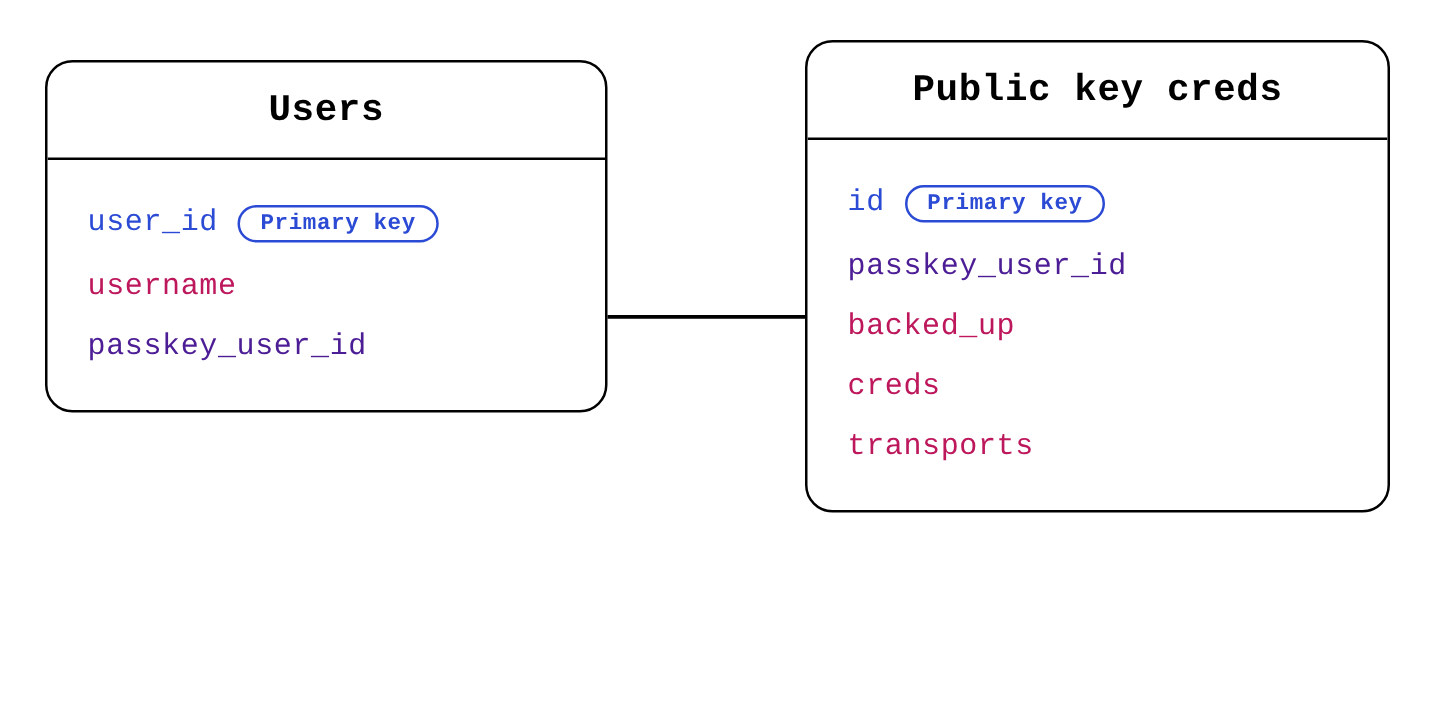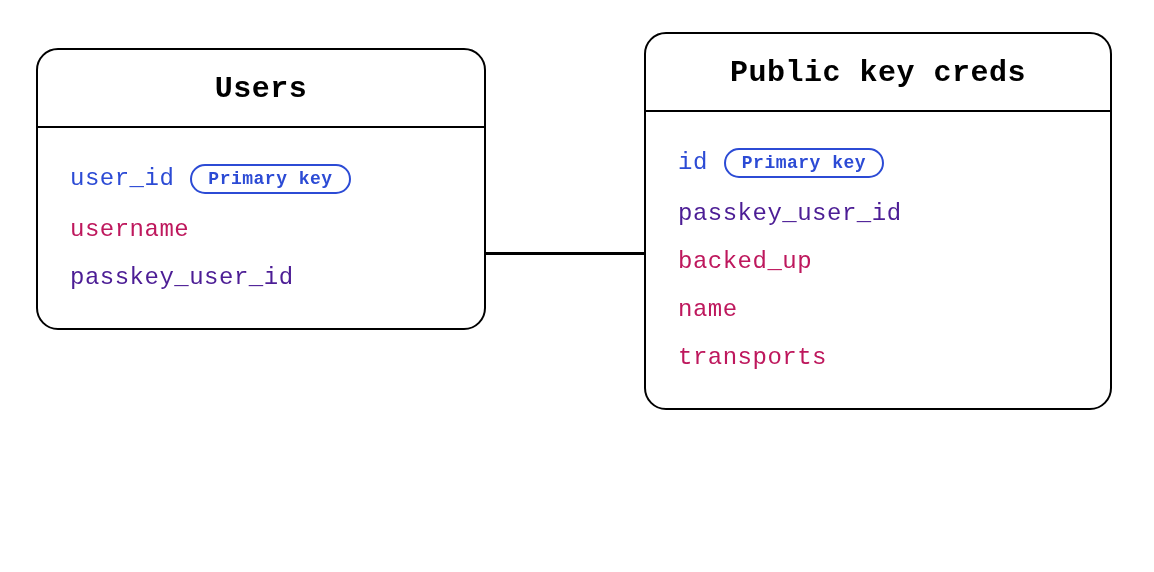--- a/index.html
+++ b/index.html
@@ -93,21 +93,21 @@
         <span class="field-name col-primary">id</span>
         <span class="badge">Primary key</span>
       </div>
       <div class="field-row">
         <span class="field-name col-fk">passkey_user_id</span>
       </div>
       <div class="field-row">
         <span class="field-name col-normal">backed_up</span>
       </div>
       <div class="field-row">
-        <span class="field-name col-normal">name</span>
+        <span class="field-name col-normal">creds</span>
       </div>
       <div class="field-row">
         <span class="field-name col-normal">transports</span>
       </div>
     </div>
   </div>
 
   <div class="connector" style="left:456px; top:222px; width:158px;"></div>
 
 </div>

